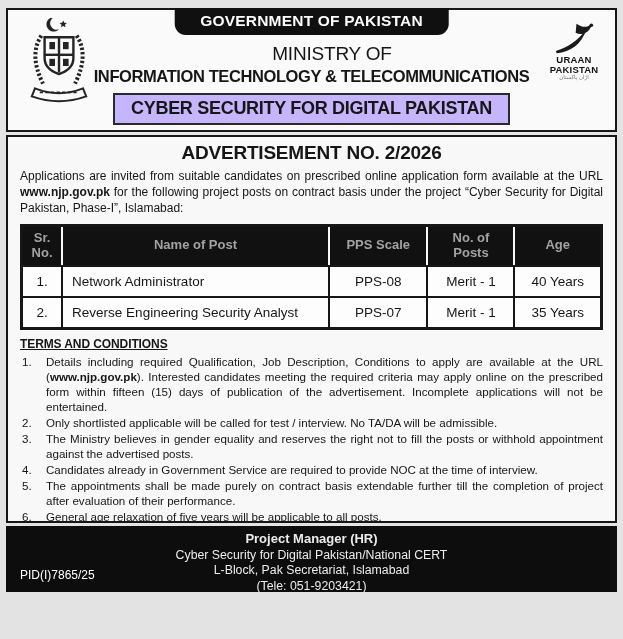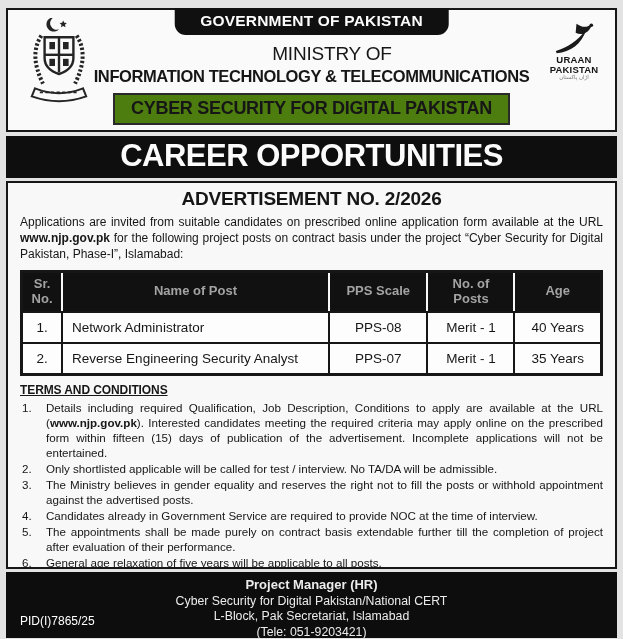--- a/index.html
+++ b/index.html
@@ -34,21 +34,21 @@
     text-align:center; line-height:1.02;
   }
   .uraan-text { font-weight:bold; font-size:9.5px; letter-spacing:.2px; color:#141414; }
   .uraan-caption { font-size:5.5px; color:#777; margin-top:1px; font-family:"DejaVu Sans", sans-serif; }
   .ministry { margin-top:32px; line-height:1.25; }
   .ministry-l1 { font-weight:normal; font-size:19px; letter-spacing:-.2px;margin-left:41px; }
   .ministry-l2 { font-weight:bold; font-size:16.5px; letter-spacing:-.4px; }
   .program-box {
     display:inline-block;
     border:2px solid #2a2a2a;
-    background:#4d7c0f;
+    background:#c4b5fd;
     font-weight:bold; font-size:18px; letter-spacing:-.3px;
     padding:3px 16px 4px 16px;
     margin-top:7px;
     white-space:nowrap;
   }
 
   
   .career-banner {
     margin-top:4px;
     background:#0e0e0e; color:#fbfbfb;
@@ -169,21 +169,20 @@
     </div>
 
     <div class="ministry">
       <div class="ministry-l1">MINISTRY OF</div>
       <div class="ministry-l2">INFORMATION TECHNOLOGY &amp; TELECOMMUNICATIONS</div>
     </div>
 
     <div class="program-box">CYBER SECURITY FOR DIGITAL PAKISTAN</div>
   </div>
 
-  <div class="career-banner">CAREER OPPORTUNITIES</div>
 
   <div class="content-box">
     <div class="adv-title">ADVERTISEMENT NO. 2/2026</div>
 
     <p class="intro"><span>Applications are invited from suitable candidates on prescribed online application form available at the URL </span><b>www.njp.gov.pk</b><span> for the following project posts on contract basis under the project “Cyber Security for Digital Pakistan, Phase-I”, Islamabad:</span></p>
 
     <table class="posts">
       <colgroup>
         <col class="col-sr">
           <col class="col-name">

